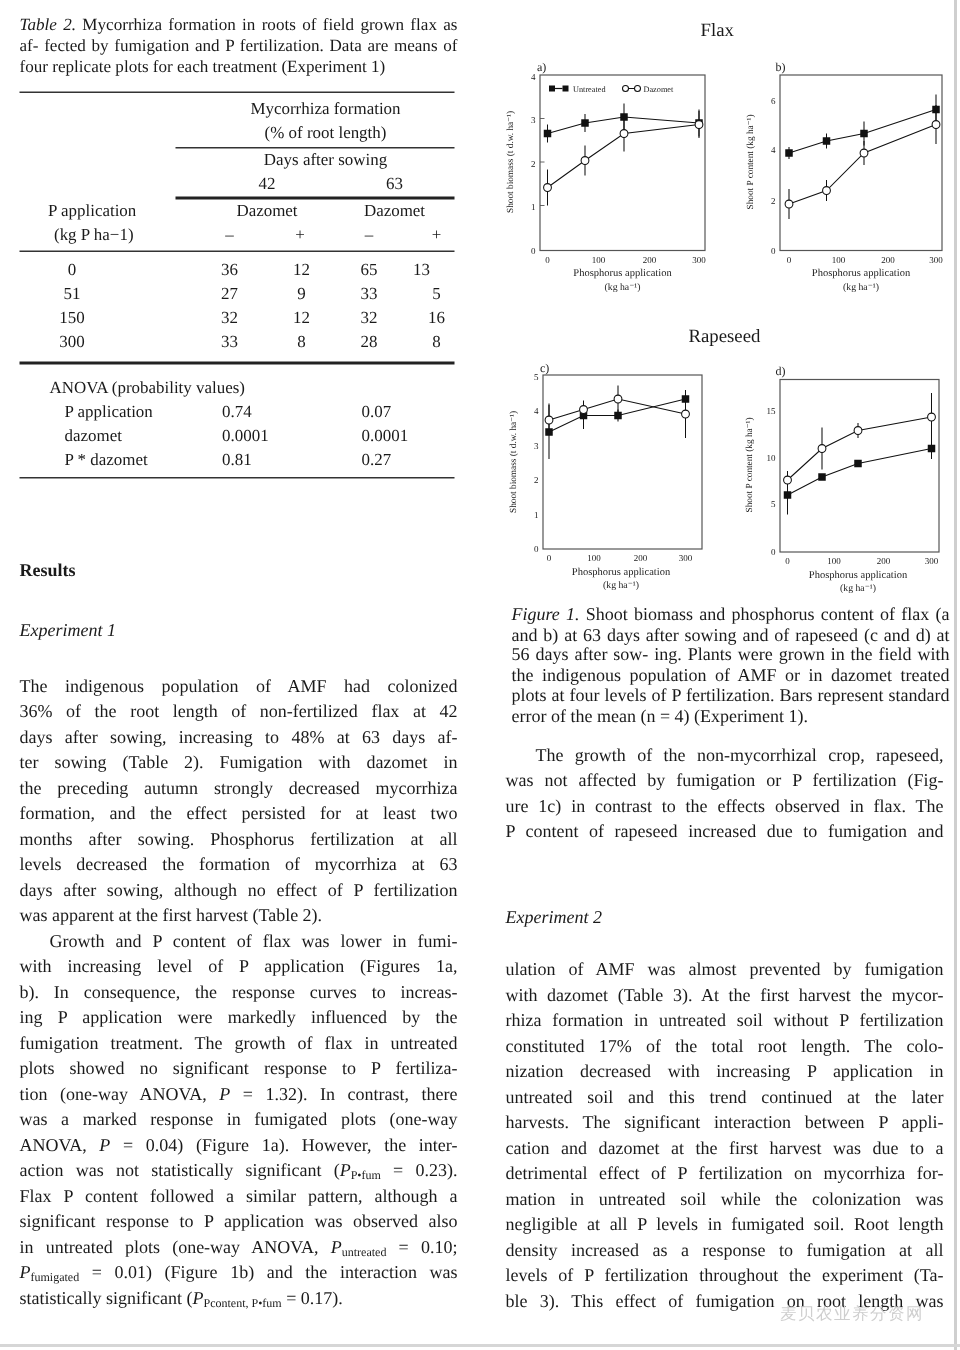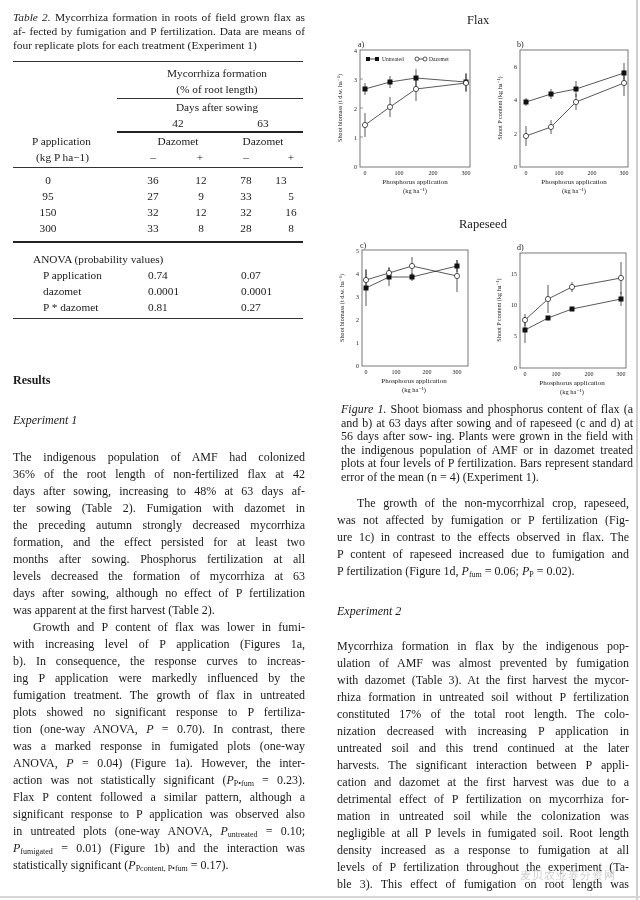--- a/index.html
+++ b/index.html
@@ -70,24 +70,24 @@
   <div class="cell center" style="left:215px; top:134px; width:70px;">Dazomet</div>
   <div class="cell center" style="left:130px; top:150px; width:20px;">–</div>
   <div class="cell center" style="left:177px; top:150px; width:20px;">+</div>
   <div class="cell center" style="left:223px; top:150px; width:20px;">–</div>
   <div class="cell center" style="left:268px; top:150px; width:20px;">+</div>
   <div class="rule" style="left:0; top:167px; width:290px;"></div>
 
   <div class="cell center" style="left:22px; top:173px; width:26px;">0</div>
   <div class="cell center" style="left:128px; top:173px; width:24px;">36</div>
   <div class="cell center" style="left:176px; top:173px; width:24px;">12</div>
-  <div class="cell center" style="left:221px; top:173px; width:24px;">78</div>
+  <div class="cell center" style="left:221px; top:173px; width:24px;">65</div>
   <div class="cell center" style="left:256px; top:173px; width:24px;">13</div>
 
-  <div class="cell center" style="left:22px; top:189px; width:26px;">95</div>
+  <div class="cell center" style="left:22px; top:189px; width:26px;">51</div>
   <div class="cell center" style="left:128px; top:189px; width:24px;">27</div>
   <div class="cell center" style="left:176px; top:189px; width:24px;">9</div>
   <div class="cell center" style="left:221px; top:189px; width:24px;">33</div>
   <div class="cell center" style="left:266px; top:189px; width:24px;">5</div>
 
   <div class="cell center" style="left:22px; top:205px; width:26px;">150</div>
   <div class="cell center" style="left:128px; top:205px; width:24px;">32</div>
   <div class="cell center" style="left:176px; top:205px; width:24px;">12</div>
   <div class="cell center" style="left:221px; top:205px; width:24px;">32</div>
   <div class="cell center" style="left:266px; top:205px; width:24px;">16</div>
@@ -129,21 +129,21 @@
   <span class="line last">was apparent at the first harvest (Table 2).</span>
 </div>
 
 <div class="para" style="left:13px; top:619px; width:292px;">
   <span class="line indent">Growth and P content of flax was lower in fumi-</span>
   <span class="line">with increasing level of P application (Figures 1a,</span>
   <span class="line">b). In consequence, the response curves to increas-</span>
   <span class="line">ing P application were markedly influenced by the</span>
   <span class="line">fumigation treatment. The growth of flax in untreated</span>
   <span class="line">plots showed no significant response to P fertiliza-</span>
-  <span class="line"><span>tion (one-way ANOVA, </span><span class="it">P</span><span> = 0.70). In contrast, there</span></span>
+  <span class="line"><span>tion (one-way ANOVA, </span><span class="it">P</span><span> = 1.32). In contrast, there</span></span>
   <span class="line">was a marked response in fumigated plots (one-way</span>
   <span class="line"><span>ANOVA, </span><span class="it">P</span><span> = 0.04) (Figure 1a). However, the inter-</span></span>
   <span class="line"><span>action was not statistically significant (</span><span class="it">P</span><span class="sub">P•fum</span><span> = 0.23).</span></span>
   <span class="line">Flax P content followed a similar pattern, although a</span>
   <span class="line">significant response to P application was observed also</span>
   <span class="line"><span>in untreated plots (one-way ANOVA, </span><span class="it">P</span><span class="sub">untreated</span><span> = 0.10;</span></span>
   <span class="line"><span class="it">P</span><span class="sub">fumigated</span><span> = 0.01) (Figure 1b) and the interaction was</span></span>
   <span class="line last"><span>statistically significant (</span><span class="it">P</span><span class="sub">Pcontent, P•fum</span><span> = 0.17).</span></span>
 </div>
 
@@ -364,27 +364,25 @@
   <span>ing. Plants were grown in the field with the indigenous population</span>
   <span>of AMF or in dazomet treated plots at four levels of P fertilization.</span>
   <span>Bars represent standard error of the mean (n = 4) (Experiment 1).</span>
 </p>
 
 <div class="para" style="left:337px; top:495px; width:292px;">
   <span class="line indent">The growth of the non-mycorrhizal crop, rapeseed,</span>
   <span class="line">was not affected by fumigation or P fertilization (Fig-</span>
   <span class="line">ure 1c) in contrast to the effects observed in flax. The</span>
   <span class="line">P content of rapeseed increased due to fumigation and</span>
-  <span class="line last"><span>P fertilization (Figure 1d, </span><span class="it">P</span><span class="sub">fum</span><span> = 0.06; </span><span class="it">P</span><span class="sub">P</span><span> = 0.02).</span></span>
 </div>
 
 <div class="exp-head" style="left:337px; top:604px;">Experiment 2</div>
 
 <div class="para" style="left:337px; top:638px; width:292px;">
-  <span class="line">Mycorrhiza formation in flax by the indigenous pop-</span>
   <span class="line">ulation of AMF was almost prevented by fumigation</span>
   <span class="line">with dazomet (Table 3). At the first harvest the mycor-</span>
   <span class="line">rhiza formation in untreated soil without P fertilization</span>
   <span class="line">constituted 17% of the total root length. The colo-</span>
   <span class="line">nization decreased with increasing P application in</span>
   <span class="line">untreated soil and this trend continued at the later</span>
   <span class="line">harvests. The significant interaction between P appli-</span>
   <span class="line">cation and dazomet at the first harvest was due to a</span>
   <span class="line">detrimental effect of P fertilization on mycorrhiza for-</span>
   <span class="line">mation in untreated soil while the colonization was</span>

